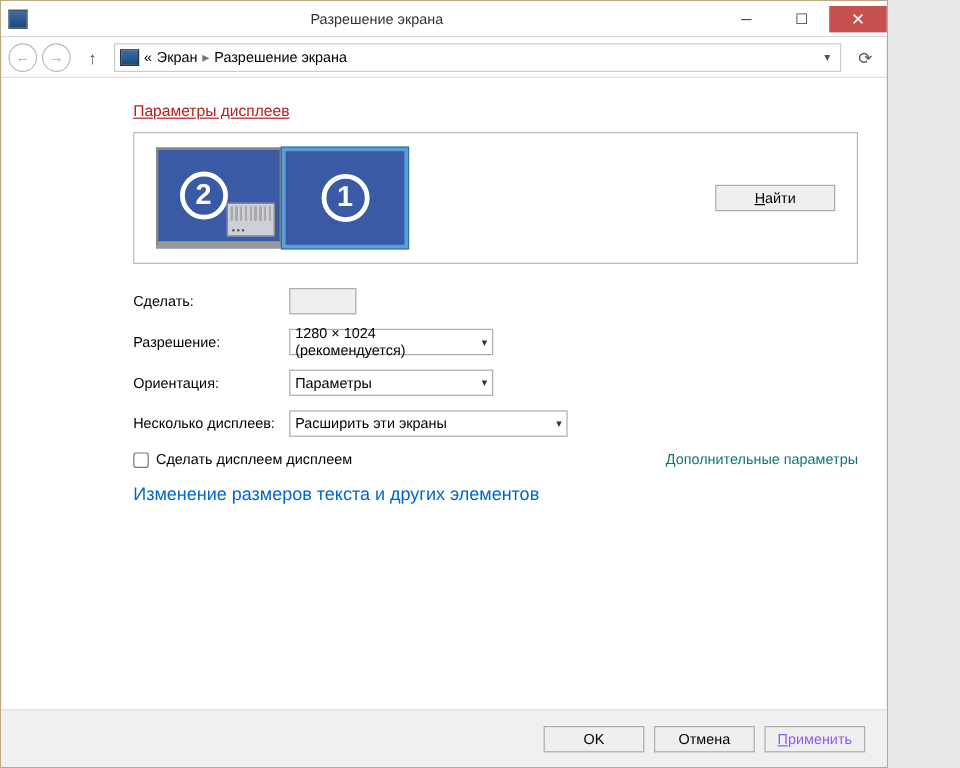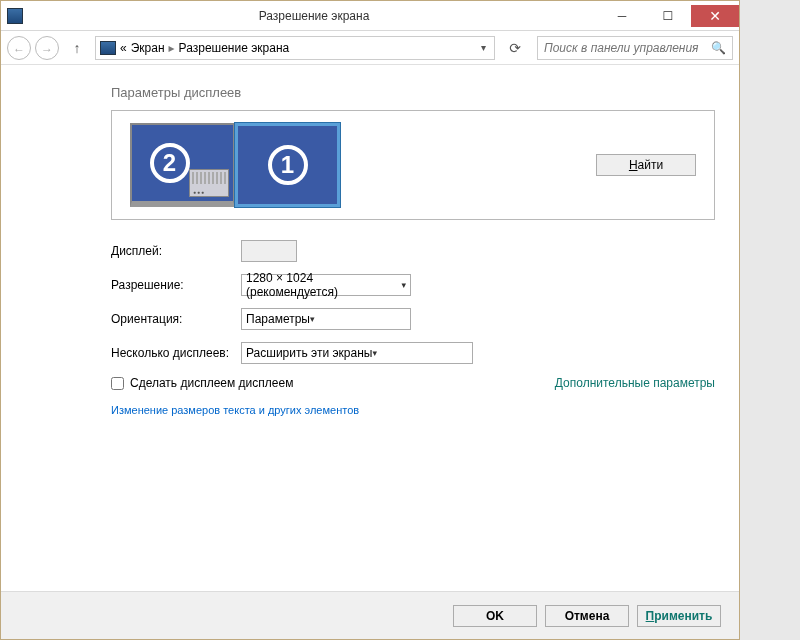--- a/index.html
+++ b/index.html
@@ -17,49 +17,49 @@
 .breadcrumb { flex: 1; height: 24px; border: 1px solid #ccc; display: flex; align-items: center; font-size: 12px; padding: 0 4px; gap: 4px; }
 .breadcrumb .bc-icon { width: 16px; height: 14px; background: linear-gradient(#3a6ea5,#1e487a); border: 1px solid #234; }
 .bc-sep { color: #777; }
 .bc-spacer { flex: 1; }
 .bc-drop { color: #555; font-size: 10px; padding: 0 4px; }
 .refresh { width: 24px; height: 24px; display: flex; align-items: center; justify-content: center; color: #555; font-size: 14px; margin-left: 4px; }
 .search { width: 196px; height: 24px; border: 1px solid #ccc; display: flex; align-items: center; padding: 0 6px; margin-left: 6px; }
 .search input { border: none; outline: none; font-size: 12px; color: #888; flex: 1; font-style: italic; }
 .search-icon { color: #888; font-size: 12px; }
 .content { flex: 1; padding: 20px 24px 8px 110px; overflow: hidden; }
-.heading { color: #737373; font-size: 13px; margin-bottom: 10px; }
+.heading { color: #b91c1c; font-size: 13px; margin-bottom: 10px; text-decoration: underline; }
 .monitors-wrap { border: 1px solid #b8b8b8; height: 110px; display: flex; align-items: center; padding: 12px 18px; margin-bottom: 20px; }
 .monitors { display: flex; gap: 0; }
 .monitor { width: 105px; height: 84px; background: #3a5aa5; border: 2px solid #666; position: relative; display: flex; align-items: center; justify-content: center; }
 .monitor.m2 { border-color: #888; border-bottom: 6px solid #999; }
 .monitor.m1 { border: 3px solid #5aa0d8; box-shadow: 0 0 0 1px #2a70a8; }
 .monitor-num { width: 40px; height: 40px; border: 4px solid #fff; border-radius: 50%; display: flex; align-items: center; justify-content: center; color: #fff; font-size: 24px; font-weight: bold; }
 .monitor.m2 .monitor-num { margin-right: 26px; }
 .monitor .taskbar { position: absolute; bottom: 4px; right: 4px; width: 40px; height: 28px; background: #cfcfd8; border: 1px solid #888; }
 .monitor .taskbar::before { content: ""; position: absolute; top: 2px; left: 2px; right: 2px; bottom: 12px; background: repeating-linear-gradient(90deg,#aaa 0 2px,#cfcfd8 2px 4px); }
 .monitor .taskbar::after { content: "●●●"; position: absolute; bottom: 1px; left: 3px; font-size: 5px; color: #555; letter-spacing: 1px; }
 .monitor-btns { margin-left: auto; display: flex; flex-direction: column; gap: 4px; justify-content: center; }
 .wbtn { width: 100px; height: 22px; background: #efefef; border: 1px solid #acacac; font-size: 12px; cursor: default; }
 .wbtn .u { text-decoration: underline; }
 .form { font-size: 12px; }
 .form-row { display: flex; align-items: center; margin-bottom: 12px; }
 .form-label { width: 130px; color: #000; }
-.form-control { height: 22px; border: 1px solid #acacac; background: #fff; font-size: 12px; padding: 0 4px; display: flex; align-items: center; }
+.form-control { height: 22px; border: 1px solid #acacac; background: #fff; font-size: 12px; padding: 0 4px; display: flex; align-items: center; justify-content: space-between; }
 .form-control.empty { width: 56px; background: #efefef; }
 .form-control.w180 { width: 170px; }
 .form-control.w230 { width: 232px; }
 .drop-arrow { font-size: 9px; color: #333; }
 .checkbox-row { display: flex; align-items: center; font-size: 12px; margin-top: 6px; }
 .checkbox-row input { margin-right: 6px; width: 13px; height: 13px; }
 .adv-link { margin-left: auto; color: #0f766e; cursor: pointer; }
-.link { color: #0066cc; font-size: 11px; margin-top: 14px; display: block; cursor: pointer; }
+.link { color: #0066cc; font-size: 15px; margin-top: 14px; display: block; cursor: pointer; }
 .footer { height: 48px; border-top: 1px solid #dcdcdc; background: #f0f0f0; display: flex; align-items: center; justify-content: flex-end; padding: 0 18px; gap: 8px; }
-.footer .wbtn { width: 84px; font-weight: bold; }
-.footer .wbtn.disabled { color: #0f766e; }
+.footer .wbtn { width: 84px; }
+.footer .wbtn.disabled { color: #8b5cf6; }
 </style>
 </head>
 <body>
 
 <div class="window">
   <div class="titlebar">
     <div class="titlebar-icon"></div>
     <div class="titlebar-title">Разрешение экрана</div>
     <div class="titlebar-buttons">
       <div class="titlebar-btn">─</div>
@@ -75,24 +75,20 @@
     <div class="breadcrumb">
       <span class="bc-icon"></span>
       <span>«</span>
       <span>Экран</span>
       <span class="bc-sep">▸</span>
       <span>Разрешение экрана</span>
       <span class="bc-spacer"></span>
       <span class="bc-drop">▾</span>
     </div>
     <div class="refresh">⟳</div>
-    <div class="search">
-      <input placeholder="Поиск в панели управления" style="">
-      <span class="search-icon">🔍</span>
-    </div>
   </div>
 
   <div class="content">
     <div class="heading">Параметры дисплеев</div>
 
     <div class="monitors-wrap">
       <div class="monitors">
         <div class="monitor m2">
           <div class="monitor-num">2</div>
           <div class="taskbar"></div>
@@ -101,21 +97,21 @@
           <div class="monitor-num">1</div>
         </div>
       </div>
       <div class="monitor-btns">
         <button class="wbtn"><span class="u">Н</span><span title="Найти">айти</span></button>
       </div>
     </div>
 
     <div class="form">
       <div class="form-row">
-        <div class="form-label">Дисплей:</div>
+        <div class="form-label">Сделать:</div>
         <div class="form-control empty"></div>
       </div>
       <div class="form-row">
         <div class="form-label">Разрешение:</div>
         <div class="form-control w180">
           <span>1280 × 1024 (рекомендуется)</span>
           <span class="drop-arrow">▾</span>
         </div>
       </div>
       <div class="form-row">

